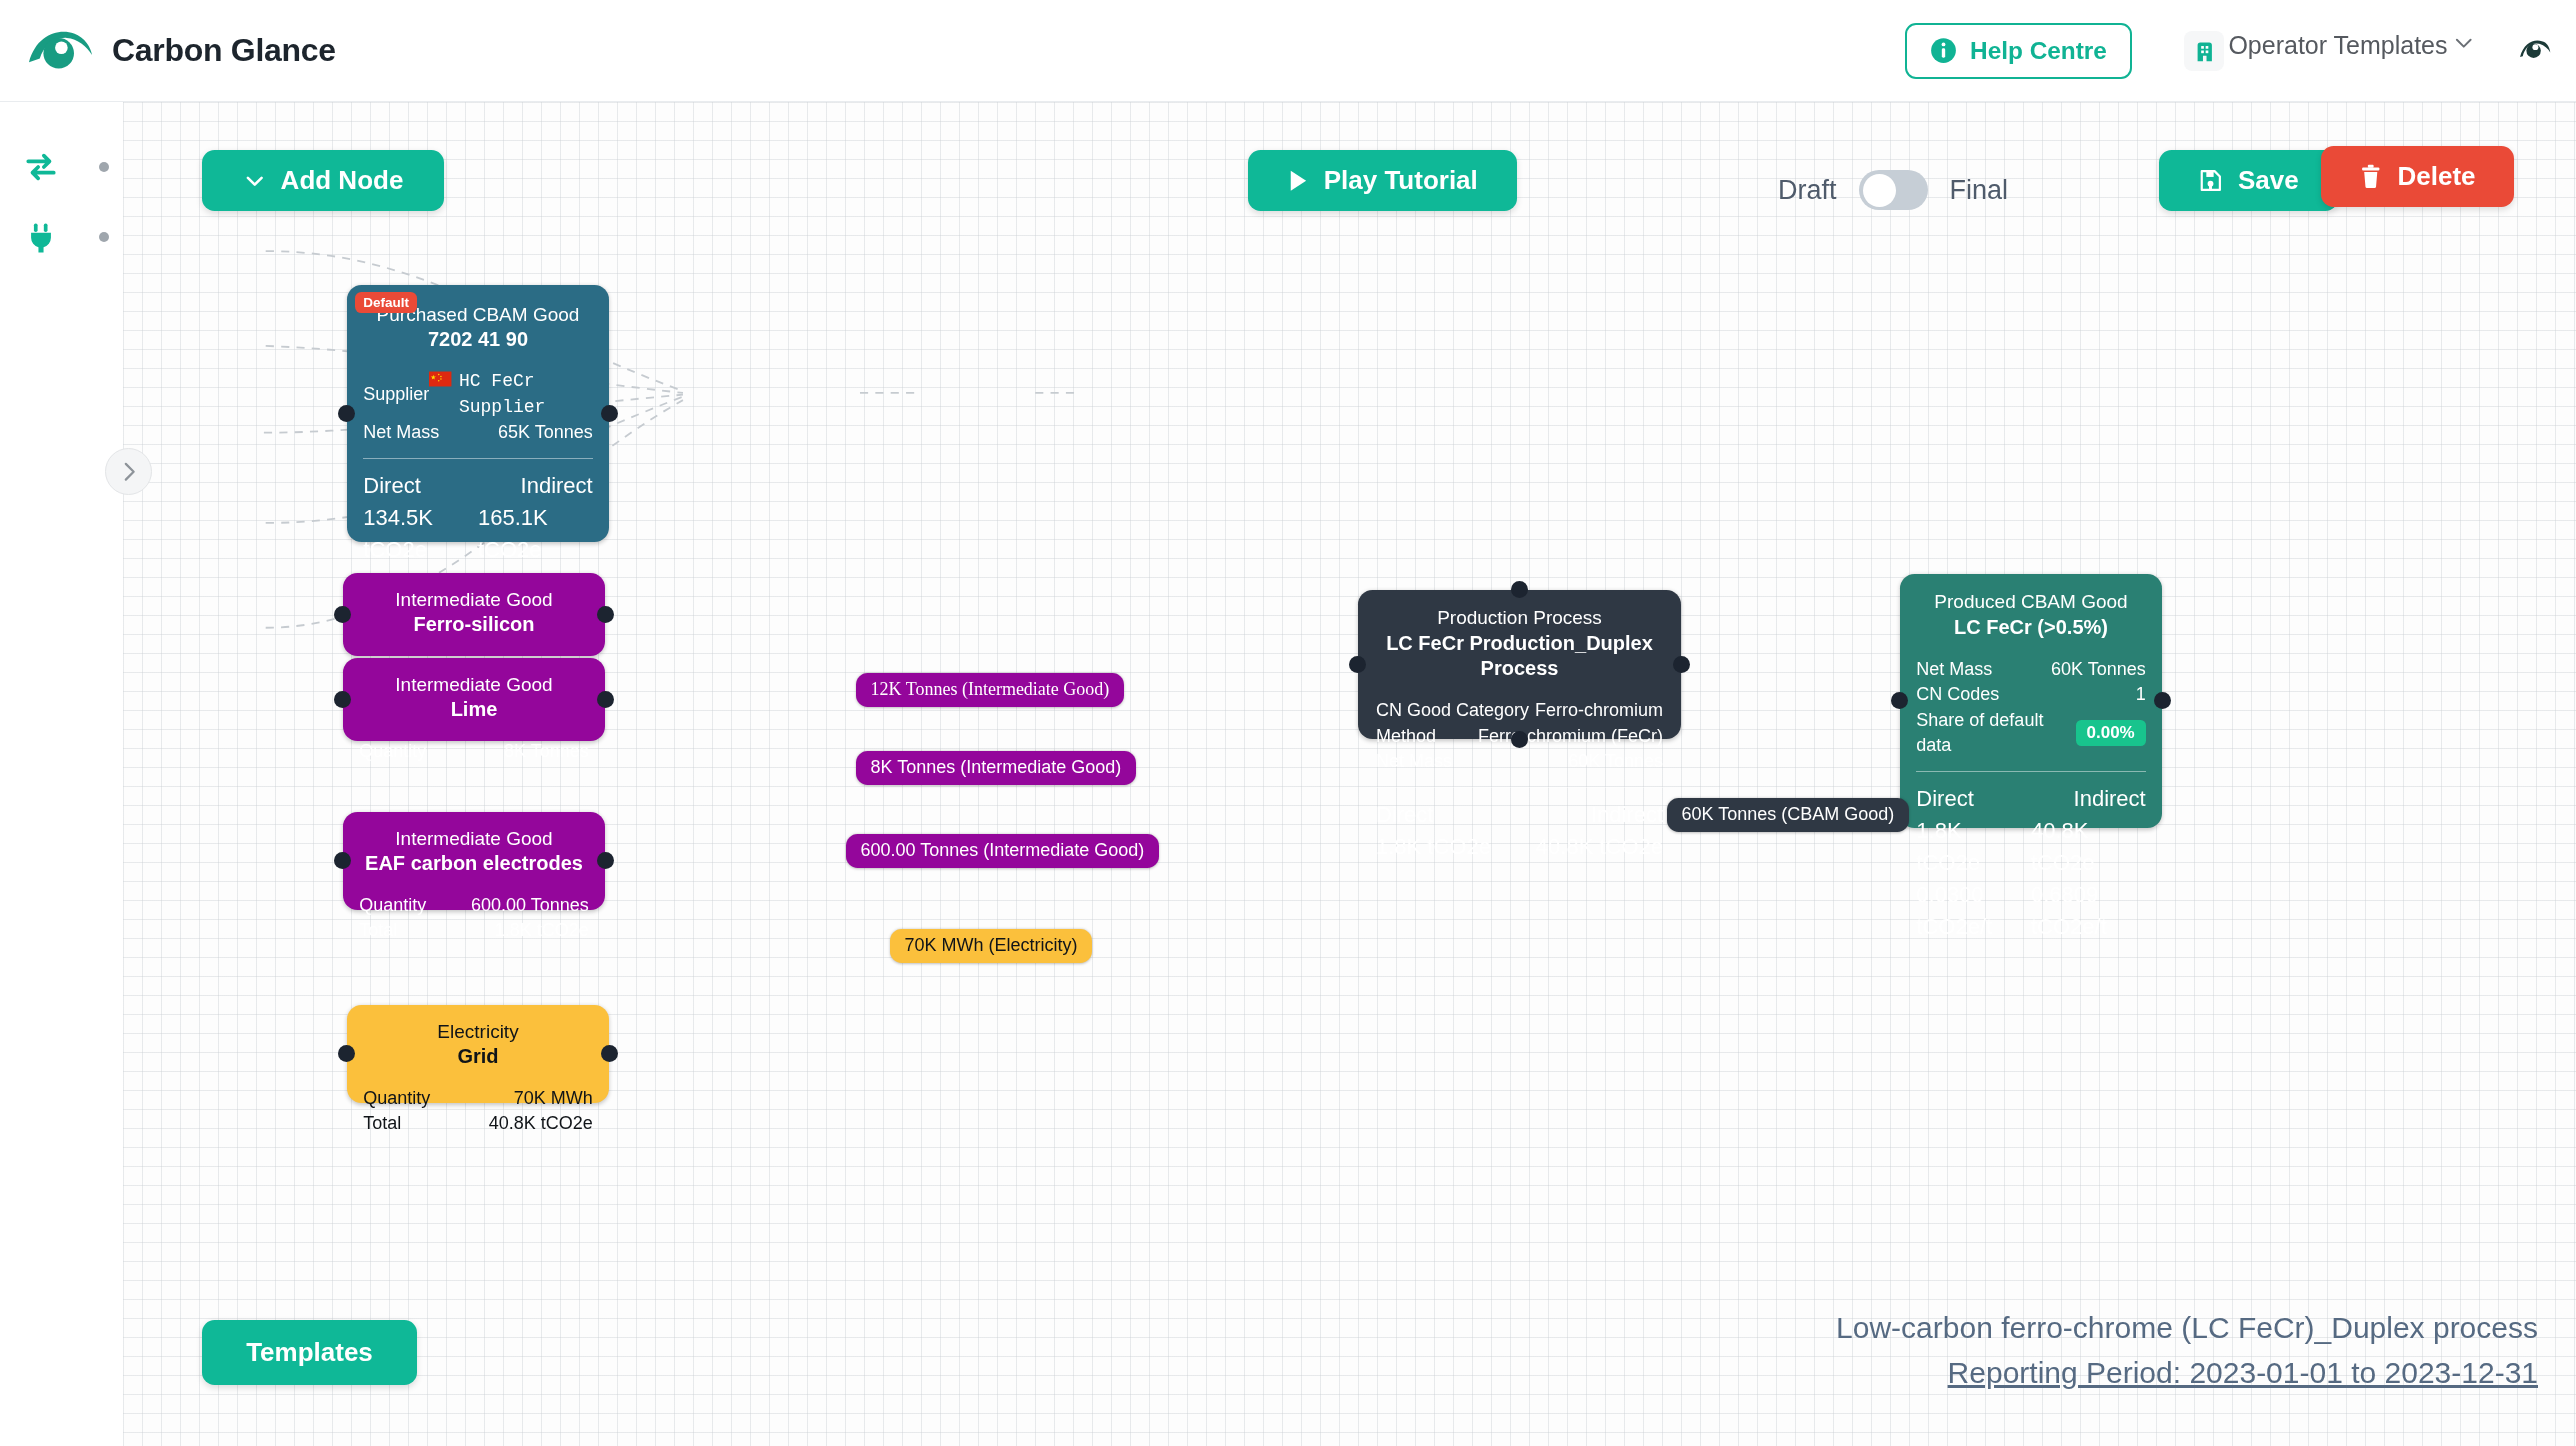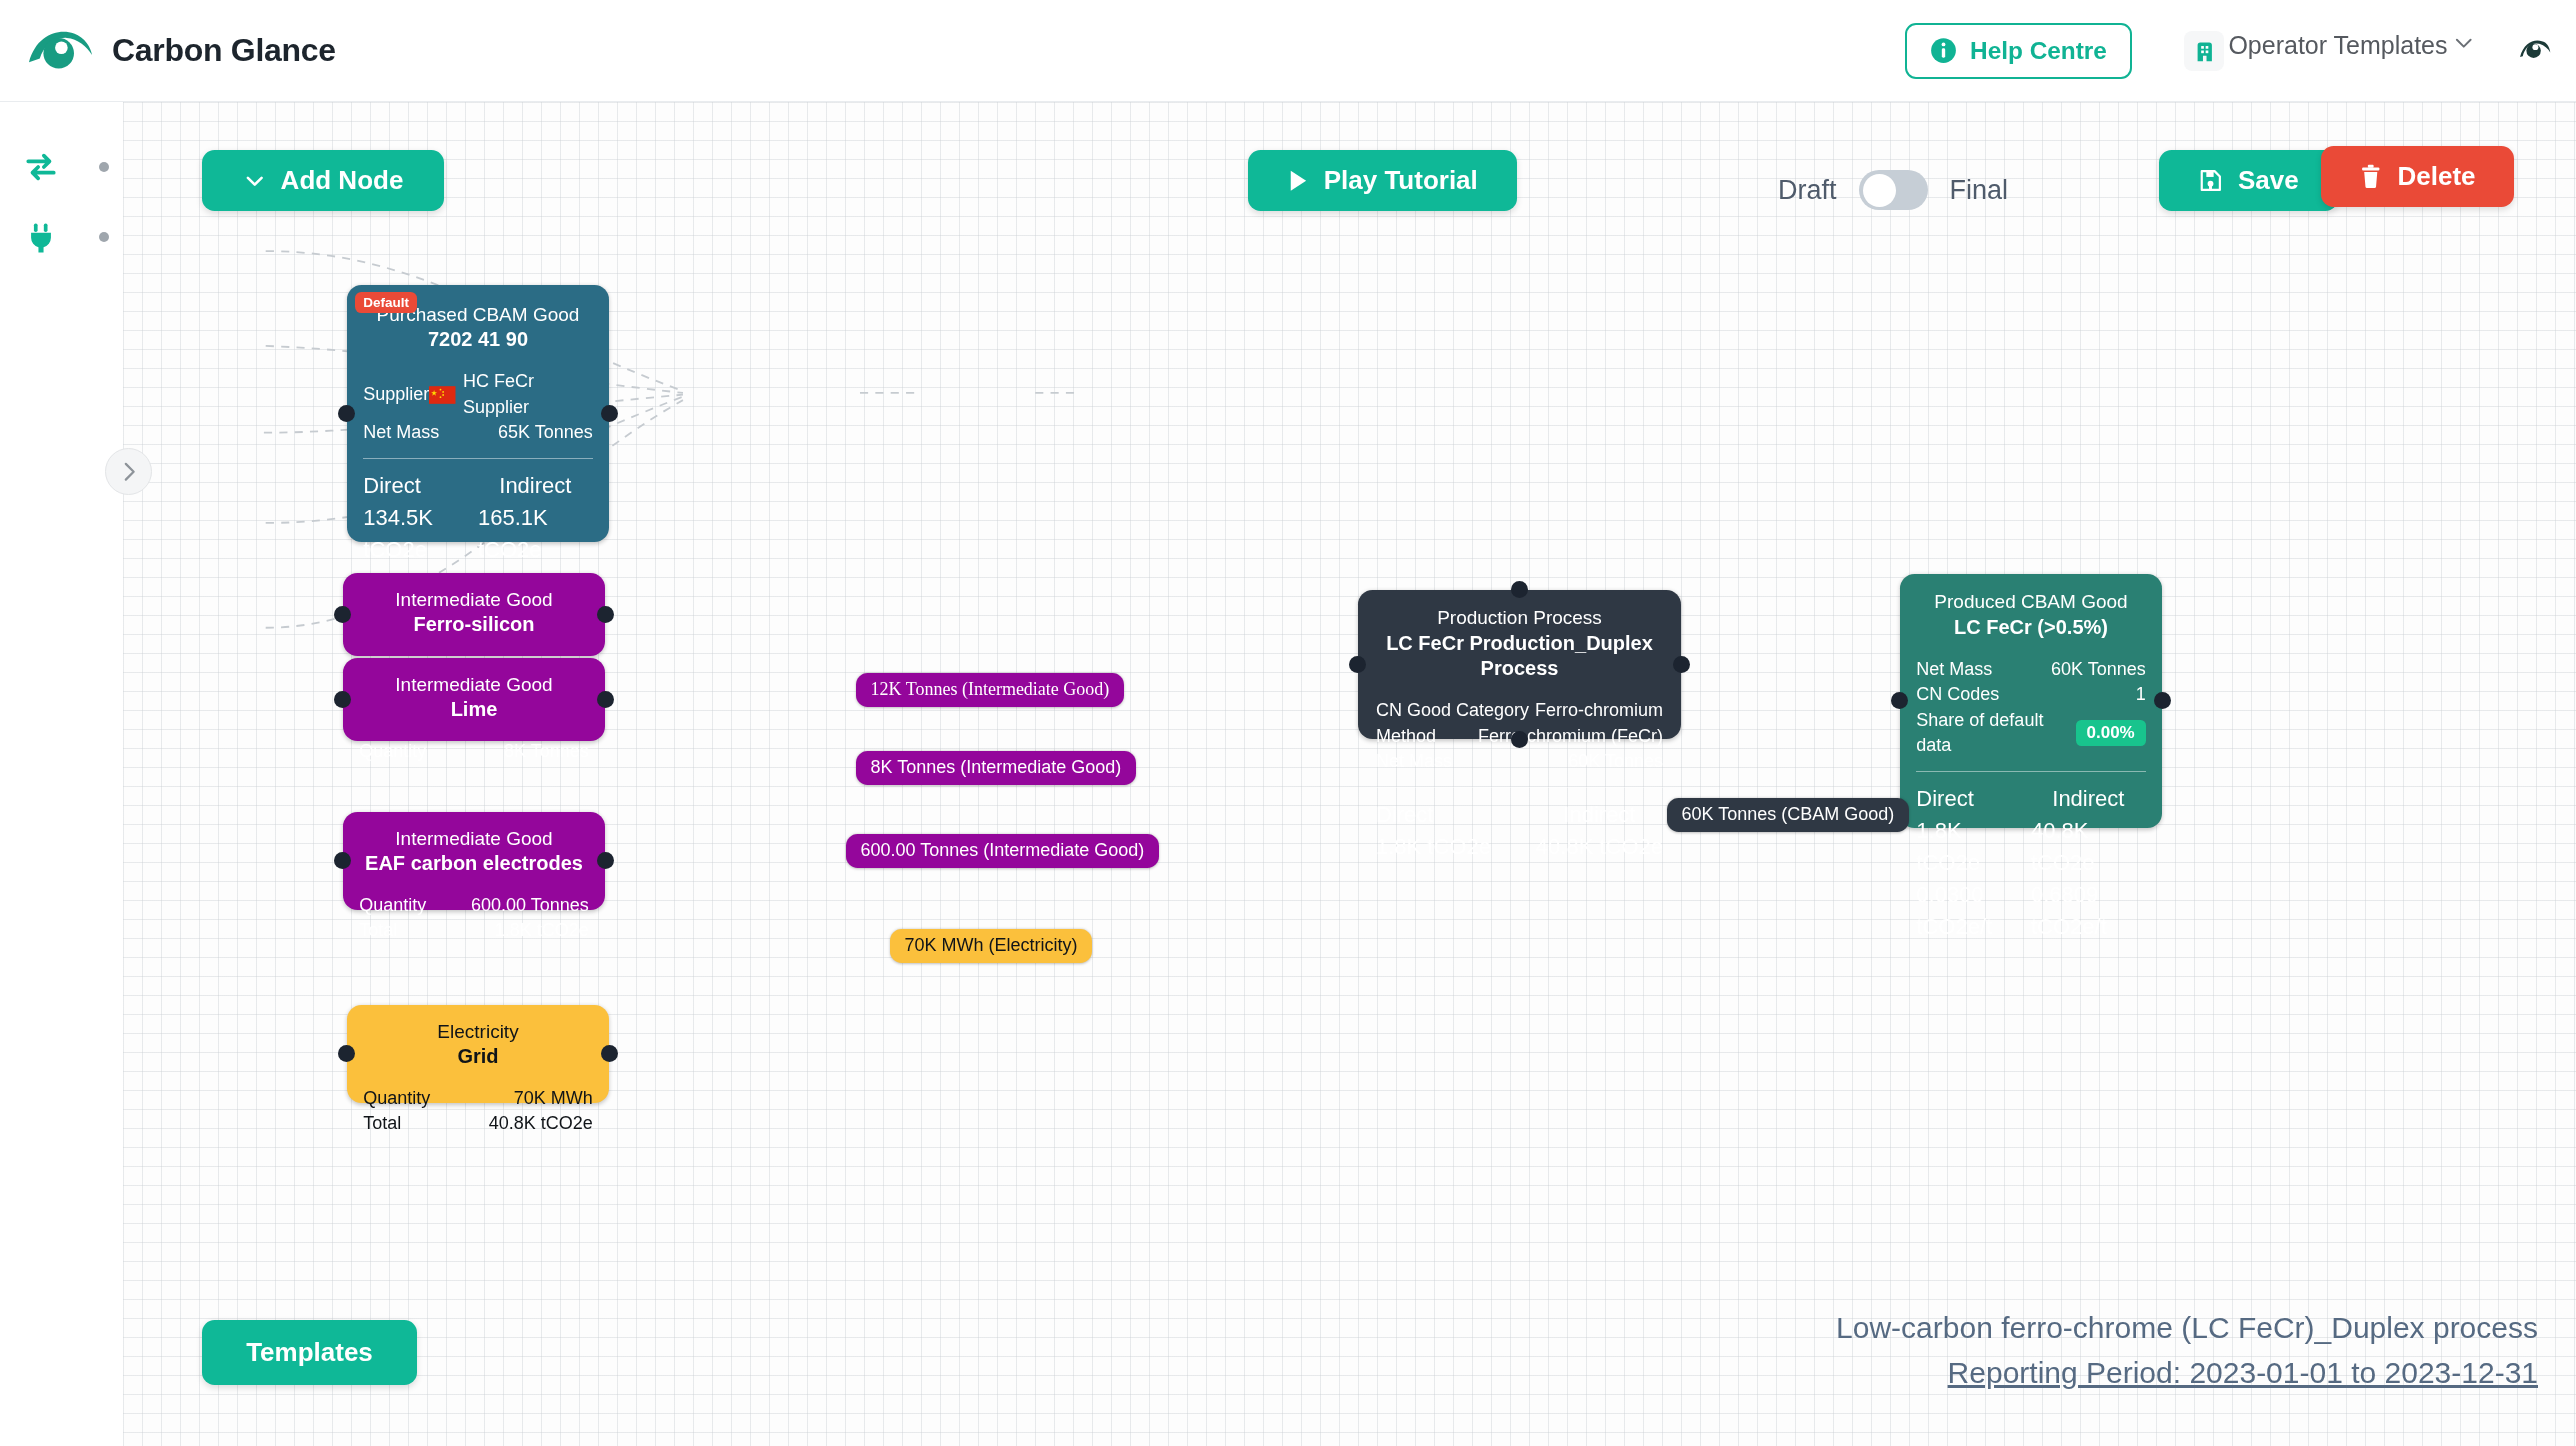--- a/index.html
+++ b/index.html
@@ -96,21 +96,21 @@
     box-shadow: 0 1.8px 4.5px rgba(0,0,0,0.22); color: #fff; cursor: pointer;
   }
   .node-title { text-align: center; font-size: 19px; line-height: 1.28; font-weight: normal; }
   .node-sub   { text-align: center; font-size: 20px; line-height: 1.28; font-weight: bold; }
   .rowlist { margin-top: 16.3px; }
   .row { display: flex; justify-content: space-between; align-items: center;
          font-size: 18px; line-height: 1.42; }
   .hr { height: 0.9px; background: rgba(255,255,255,0.45); margin: 12.6px 0 11px 0; }
   .split { display: flex; justify-content: space-between; font-size: 22px; line-height: 1.45; }
   .split-col { display: flex; flex-direction: column; }
-  .split-col.r { align-items: center; }
+  .split-col.r { align-items: flex-end; }
   .hdl { position: absolute; width: 17px; height: 17px; border-radius: 50%; background: #1c2430; }
   .hdl.l { left: -9px; top: 50%; margin-top: -9px; }
   .hdl.r { right: -9px; top: 50%; margin-top: -9px; }
   .hdl.t { top: -9px; left: 50%; margin-left: -9px; }
   .hdl.b { bottom: -9px; left: 50%; margin-left: -9px; }
 
   .badge-default {
     position: absolute; left: 8.1px; top: 7.2px; background: #ea4a37; color: #fff;
     font-size: 13.5px; font-weight: bold; border-radius: 6.3px; padding: 2.7px 8.1px;
   }
@@ -277,21 +277,21 @@
       <span class="lbl">Templates</span>
     </button>
 
     <div class="node n-blue" style="left:224px; top:183px; width:262px; height:257px; padding:18px 16.3px 14.5px 16.3px;">
       <span class="badge-default">Default</span>
       <div class="node-title">Purchased CBAM Good</div>
       <div class="node-sub">7202 41 90</div>
       <div class="rowlist">
         <div class="row">
           <span>Supplier</span>
-          <span style="display:flex;align-items:center;gap:7.2px;">
+          <span style="display:flex;align-items:flex-start;gap:7.2px;font-family:Liberation Mono, monospace;">
             <svg class="flag" viewBox="0 0 30 20">
               <rect width="30" height="20" fill="#de2910"></rect>
               <path d="M6 4l1.1 3.4h3.6L7.8 9.5l1.1 3.4L6 10.8l-2.9 2.1 1.1-3.4L1.3 7.4h3.6Z" fill="#ffde00" transform="scale(0.72) translate(2,2)"></path>
               <circle cx="13" cy="4" r="1" fill="#ffde00"></circle>
               <circle cx="16" cy="6.5" r="1" fill="#ffde00"></circle>
               <circle cx="16" cy="10" r="1" fill="#ffde00"></circle>
               <circle cx="13" cy="12.5" r="1" fill="#ffde00"></circle>
             </svg>
             <span>HC FeCr Supplier</span>
           </span>

